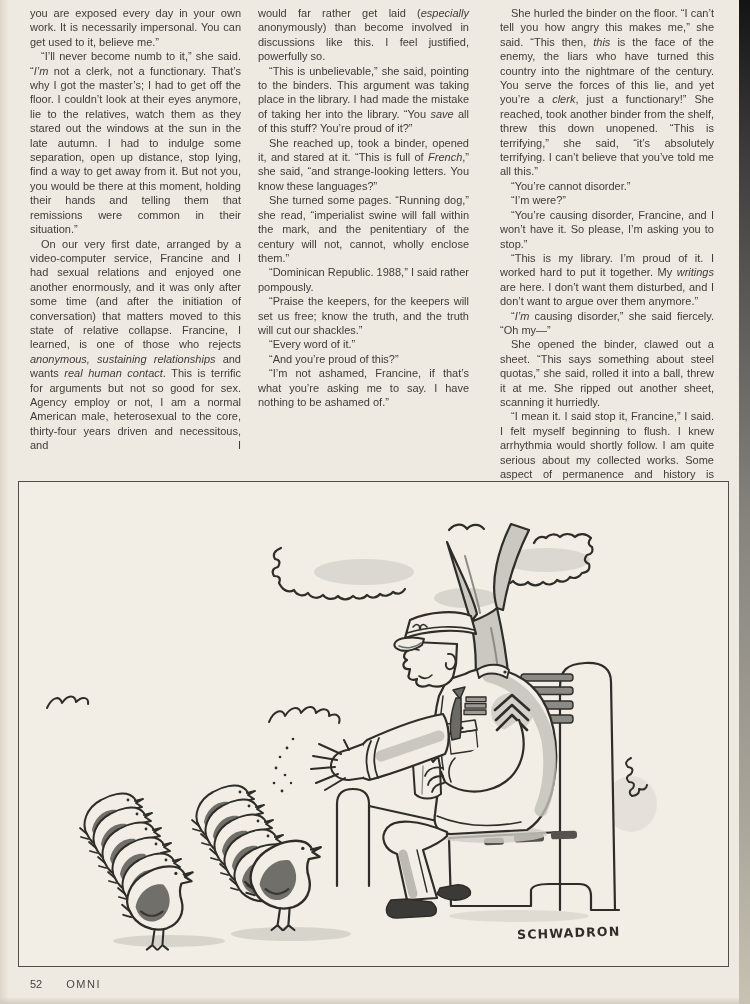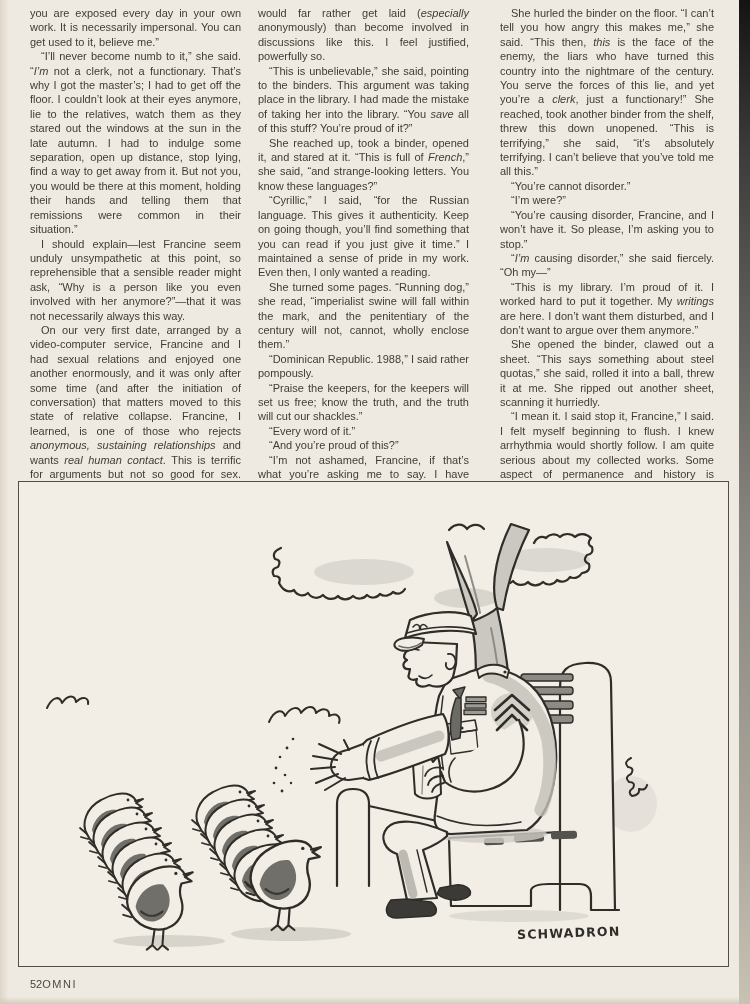--- a/index.html
+++ b/index.html
@@ -32,54 +32,52 @@
 
   
   #panel{
     position:absolute;left:18px;top:481px;width:709px;height:484px;
     border:1.5px solid #514e47;background:#f2eee5;
   }
   #panel svg{display:block}
 
   
   .footer{position:absolute;left:30px;top:978px;font-size:11px;color:#46443f}
-  .footer .mag{letter-spacing:1.5px;color:#4c4a45}
+  .footer .mag{margin-left:24px;letter-spacing:1.5px;color:#4c4a45}
 </style>
 </head>
 <body>
 
 <div class="edge-left"></div>
 <div class="edge-bottom"></div>
 
 <div id="columns">
     <div class="column col1">
       <p class="">you are exposed every day in your own work. It is necessarily impersonal. You can get used to it, believe me.”</p>
       <p class="indent">“I’ll never become numb to it,” she said. “<em>I’m</em> not a clerk, not a functionary. That’s why I got the master’s; I had to get off the floor. I couldn’t look at their eyes anymore, lie to the relatives, watch them as they stared out the windows at the sun in the late autumn. I had to indulge some separation, open up distance, stop lying, find a way to get away from it. But not you, you would be there at this moment, holding their hands and telling them that remissions were common in their situation.”</p>
-      <p class="indent">I should explain—lest Francine seem unduly unsympathetic at this point, so reprehensible that a sensible reader might ask, “Why is a person like you even involved with her anymore?”—that it was not necessarily always this way.</p>
       <p class="indent runover">On our very first date, arranged by a video-computer service, Francine and I had sexual relations and enjoyed one another enormously, and it was only after some time (and after the initiation of conversation) that matters moved to this state of relative collapse. Francine, I learned, is one of those who rejects <em>anonymous, sustaining relationships</em> and wants <em>real human contact</em>. This is terrific for arguments but not so good for sex. Agency employ or not, I am a normal American male, heterosexual to the core, thirty-four years driven and necessitous, and I</p>
     </div>
     <div class="column col2">
       <p class="">would far rather get laid (<em>especially</em> anonymously) than become involved in discussions like this. I feel justified, powerfully so.</p>
       <p class="indent">“This is unbelievable,” she said, pointing to the binders. This argument was taking place in the library. I had made the mistake of taking her into the library. “You <em>save</em> all of this stuff? You’re proud of it?”</p>
       <p class="indent">She reached up, took a binder, opened it, and stared at it. “This is full of <em>French</em>,” she said, “and strange-looking letters. You know these languages?”</p>
-      <p class="indent">“Cyrillic,” I said, “for the Russian language. This gives it authenticity. Keep on going though, you’ll find something that you can read if you just give it time.” I maintained a sense of pride in my work. Even then, I only wanted a reading.</p>
       <p class="indent">She turned some pages. “Running dog,” she read, “imperialist swine will fall within the mark, and the penitentiary of the century will not, cannot, wholly enclose them.”</p>
       <p class="indent">“Dominican Republic. 1988,” I said rather pompously.</p>
       <p class="indent">“Praise the keepers, for the keepers will set us free; know the truth, and the truth will cut our shackles.”</p>
       <p class="indent">“Every word of it.”</p>
       <p class="indent">“And you’re proud of this?”</p>
       <p class="indent">“I’m not ashamed, Francine, if that’s what you’re asking me to say. I have nothing to be ashamed of.”</p>
     </div>
     <div class="column col3">
       <p class="indent">She hurled the binder on the floor. “I can’t tell you how angry this makes me,” she said. “This then, <em>this</em> is the face of the enemy, the liars who have turned this country into the nightmare of the century. You serve the forces of this lie, and yet you’re a <em>clerk</em>, just a functionary!” She reached, took another binder from the shelf, threw this down unopened. “This is terrifying,” she said, “it’s absolutely terrifying. I can’t believe that you’ve told me all this.”</p>
       <p class="indent">“You’re cannot disorder.”</p>
       <p class="indent">“I’m were?”</p>
       <p class="indent">“You’re causing disorder, Francine, and I won’t have it. So please, I’m asking you to stop.”</p>
+      <p class="indent">“This is my library. I’m proud of it. I worked hard to put it together. My <em>writings</em> are here. I don’t want them disturbed, and I don’t want to argue over them anymore.”</p>
       <p class="indent">“<em>I’m</em> causing disorder,” she said fiercely. “Oh my—”</p>
-      <p class="indent">“This is my library. I’m proud of it. I worked hard to put it together. My <em>writings</em> are here. I don’t want them disturbed, and I don’t want to argue over them anymore.”</p>
       <p class="indent">She opened the binder, clawed out a sheet. “This says something about steel quotas,” she said, rolled it into a ball, threw it at me. She ripped out another sheet, scanning it hurriedly.</p>
       <p class="indent">“I mean it. I said stop it, Francine,” I said. I felt myself beginning to flush. I knew arrhythmia would shortly follow. I am quite serious about my collected works. Some aspect of permanence and history is important to me. This is testimony. Call it evidence if you like. Call it the evidence of the century.</p>
       <div class="continued">CONTINUED ON PAGE 74</div>
     </div>
   </div>
 
 <div id="panel">
   <svg viewBox="0 0 709 484" width="709" height="484">
     <g stroke-linecap="round" stroke-linejoin="round" fill="none">
 

